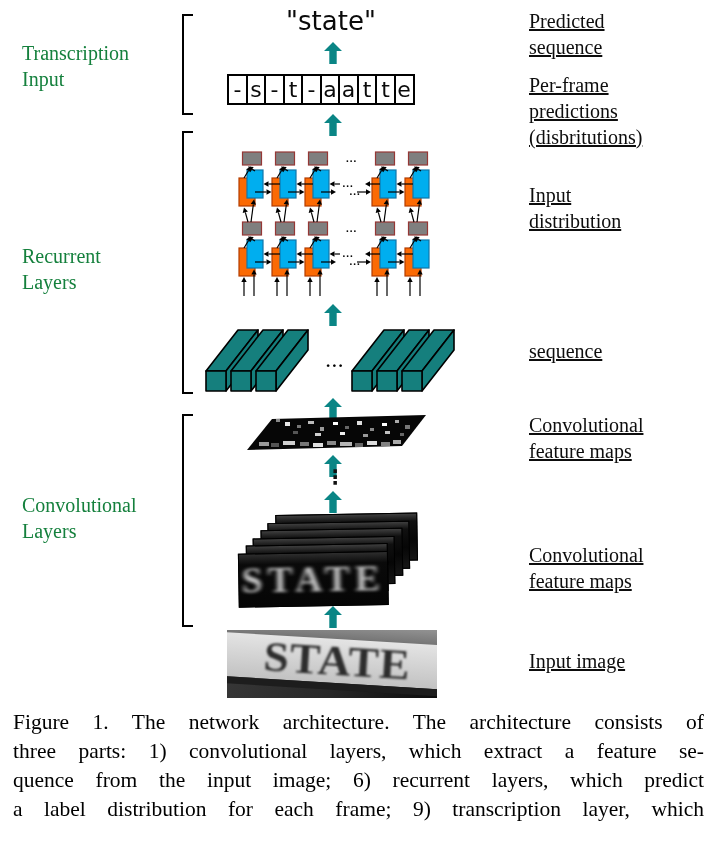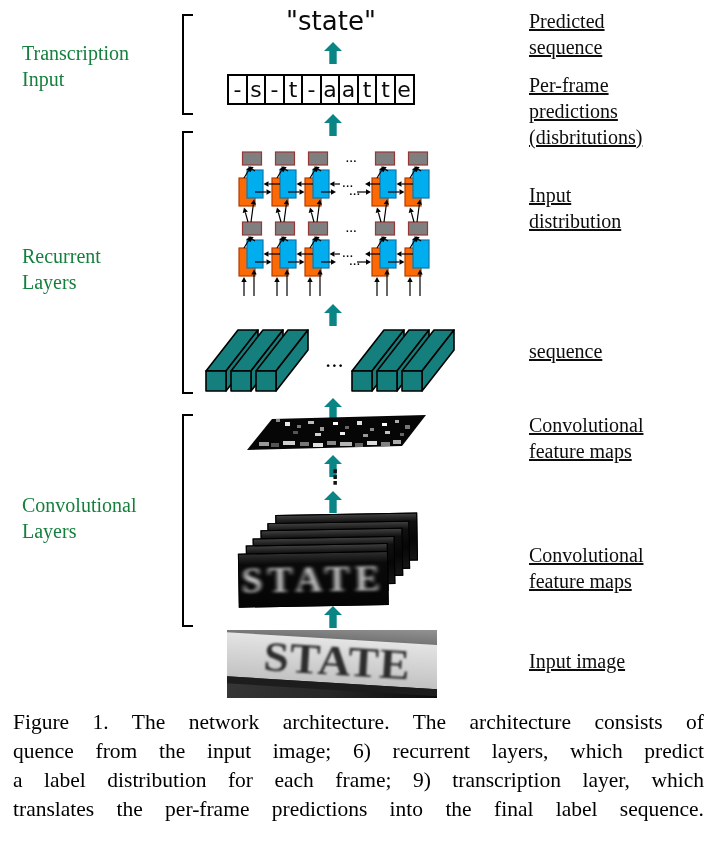--- a/index.html
+++ b/index.html
@@ -501,18 +501,18 @@
   <div class="rlabel" style="top:542px;">
     <div>Convolutional</div>
     <div>feature maps</div>
   </div>
   <div class="rlabel" style="top:648px;">
     <div>Input image</div>
   </div>
 
   <div class="caption">
     <div class="cl">Figure 1. The network architecture.  The architecture consists of</div>
+    <div class="cl">three parts:  1) convolutional layers, which extract a feature se-</div>
     <div class="cl">quence from the input image; 6) recurrent layers, which predict</div>
     <div class="cl">a label distribution for each frame; 9) transcription layer, which</div>
-    <div class="cl">translates the per-frame predictions into the final label sequence.</div>
   </div>
 
 </div>
 
 </body></html>

